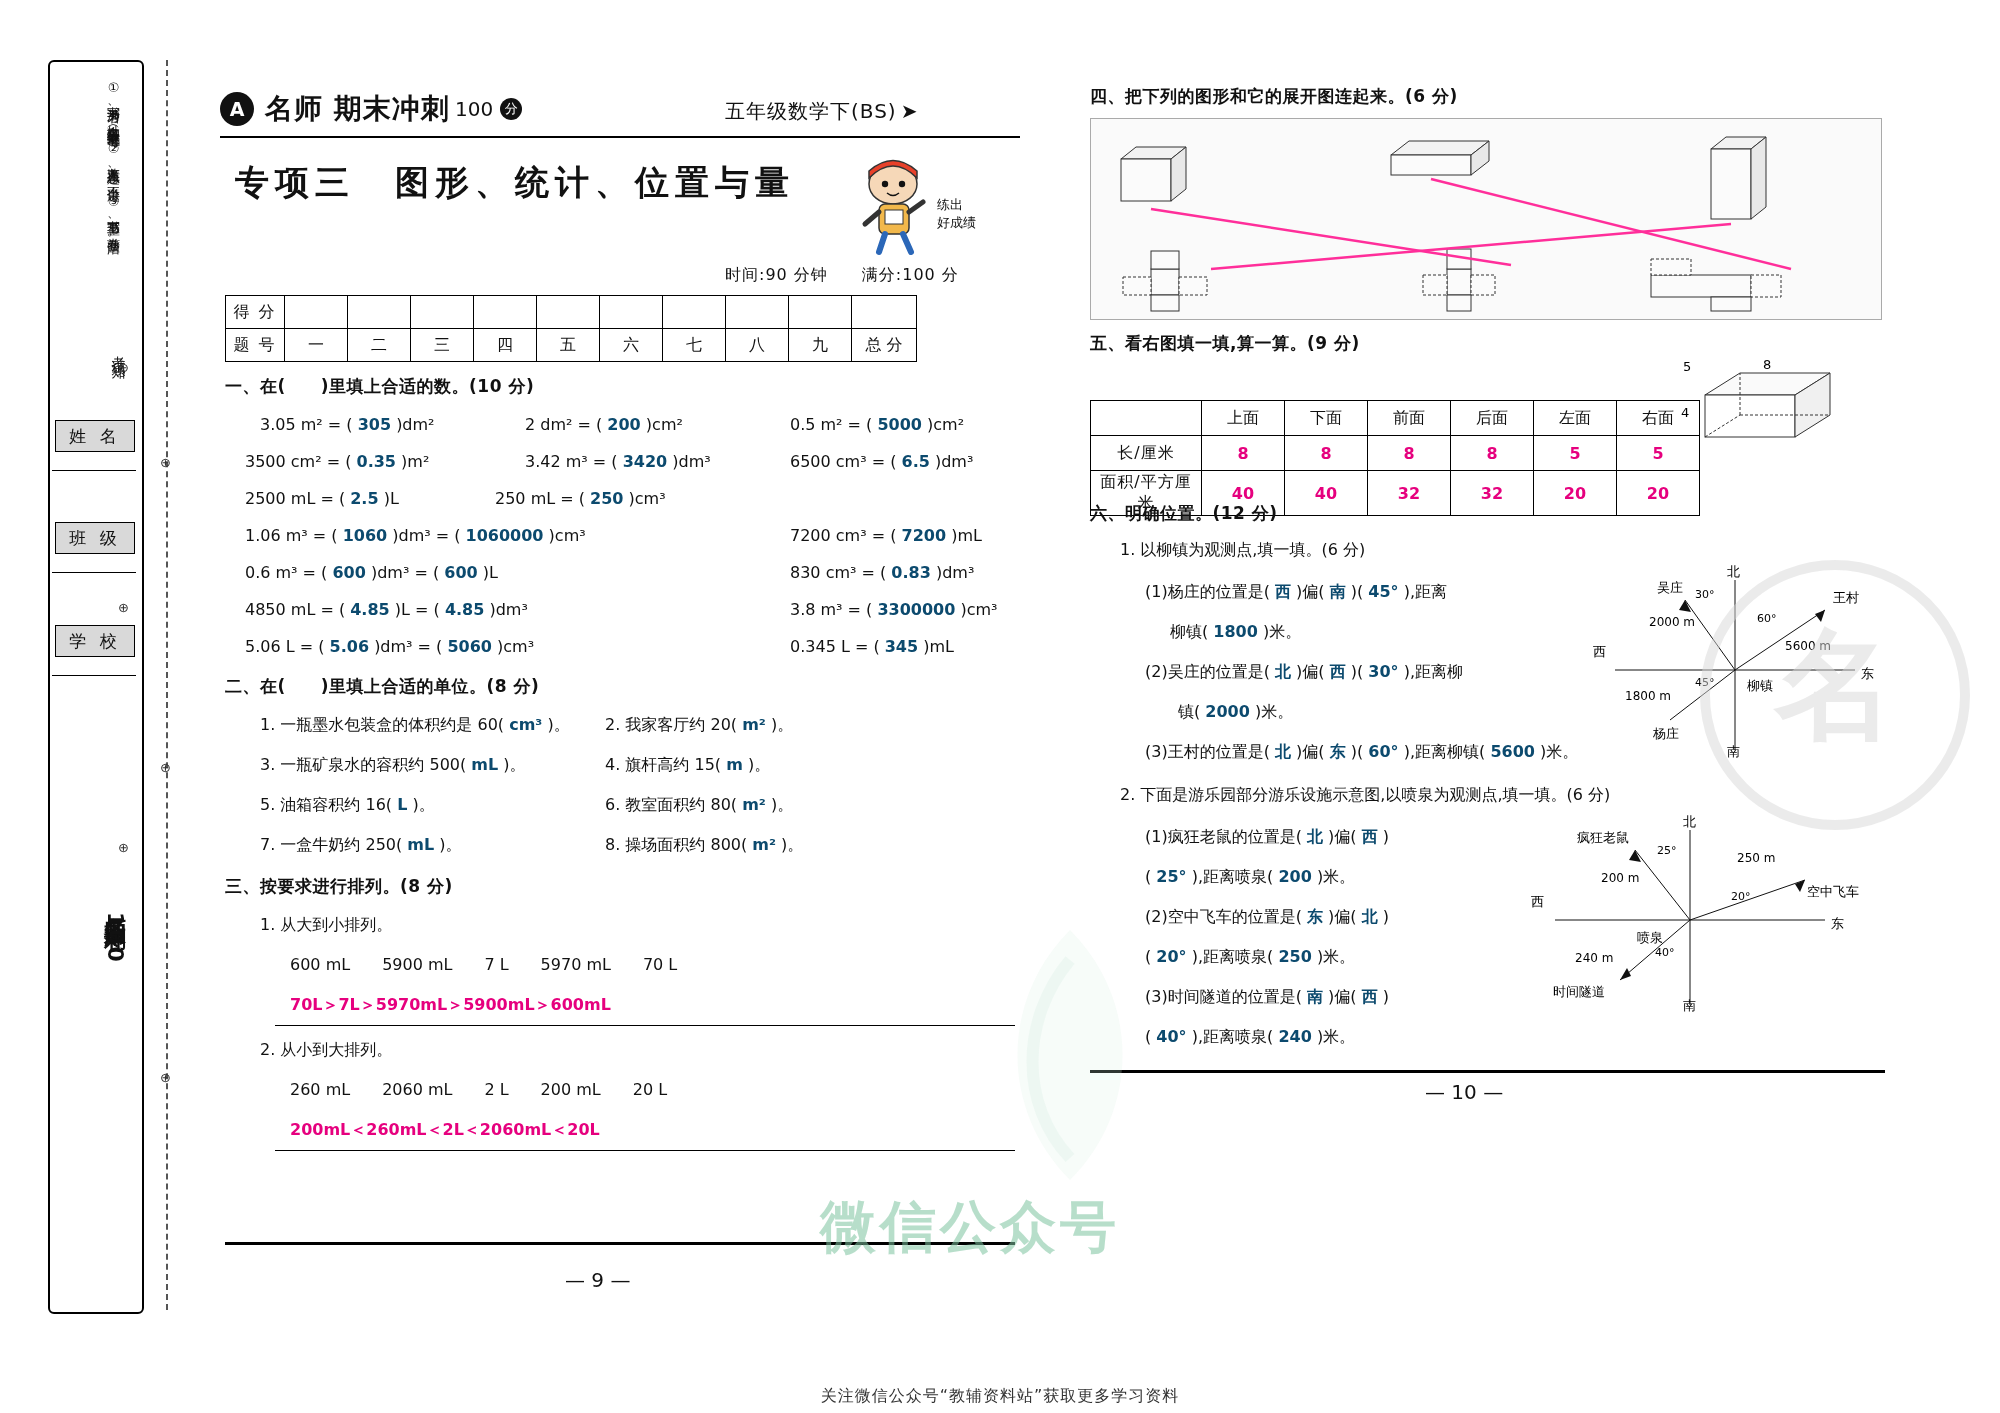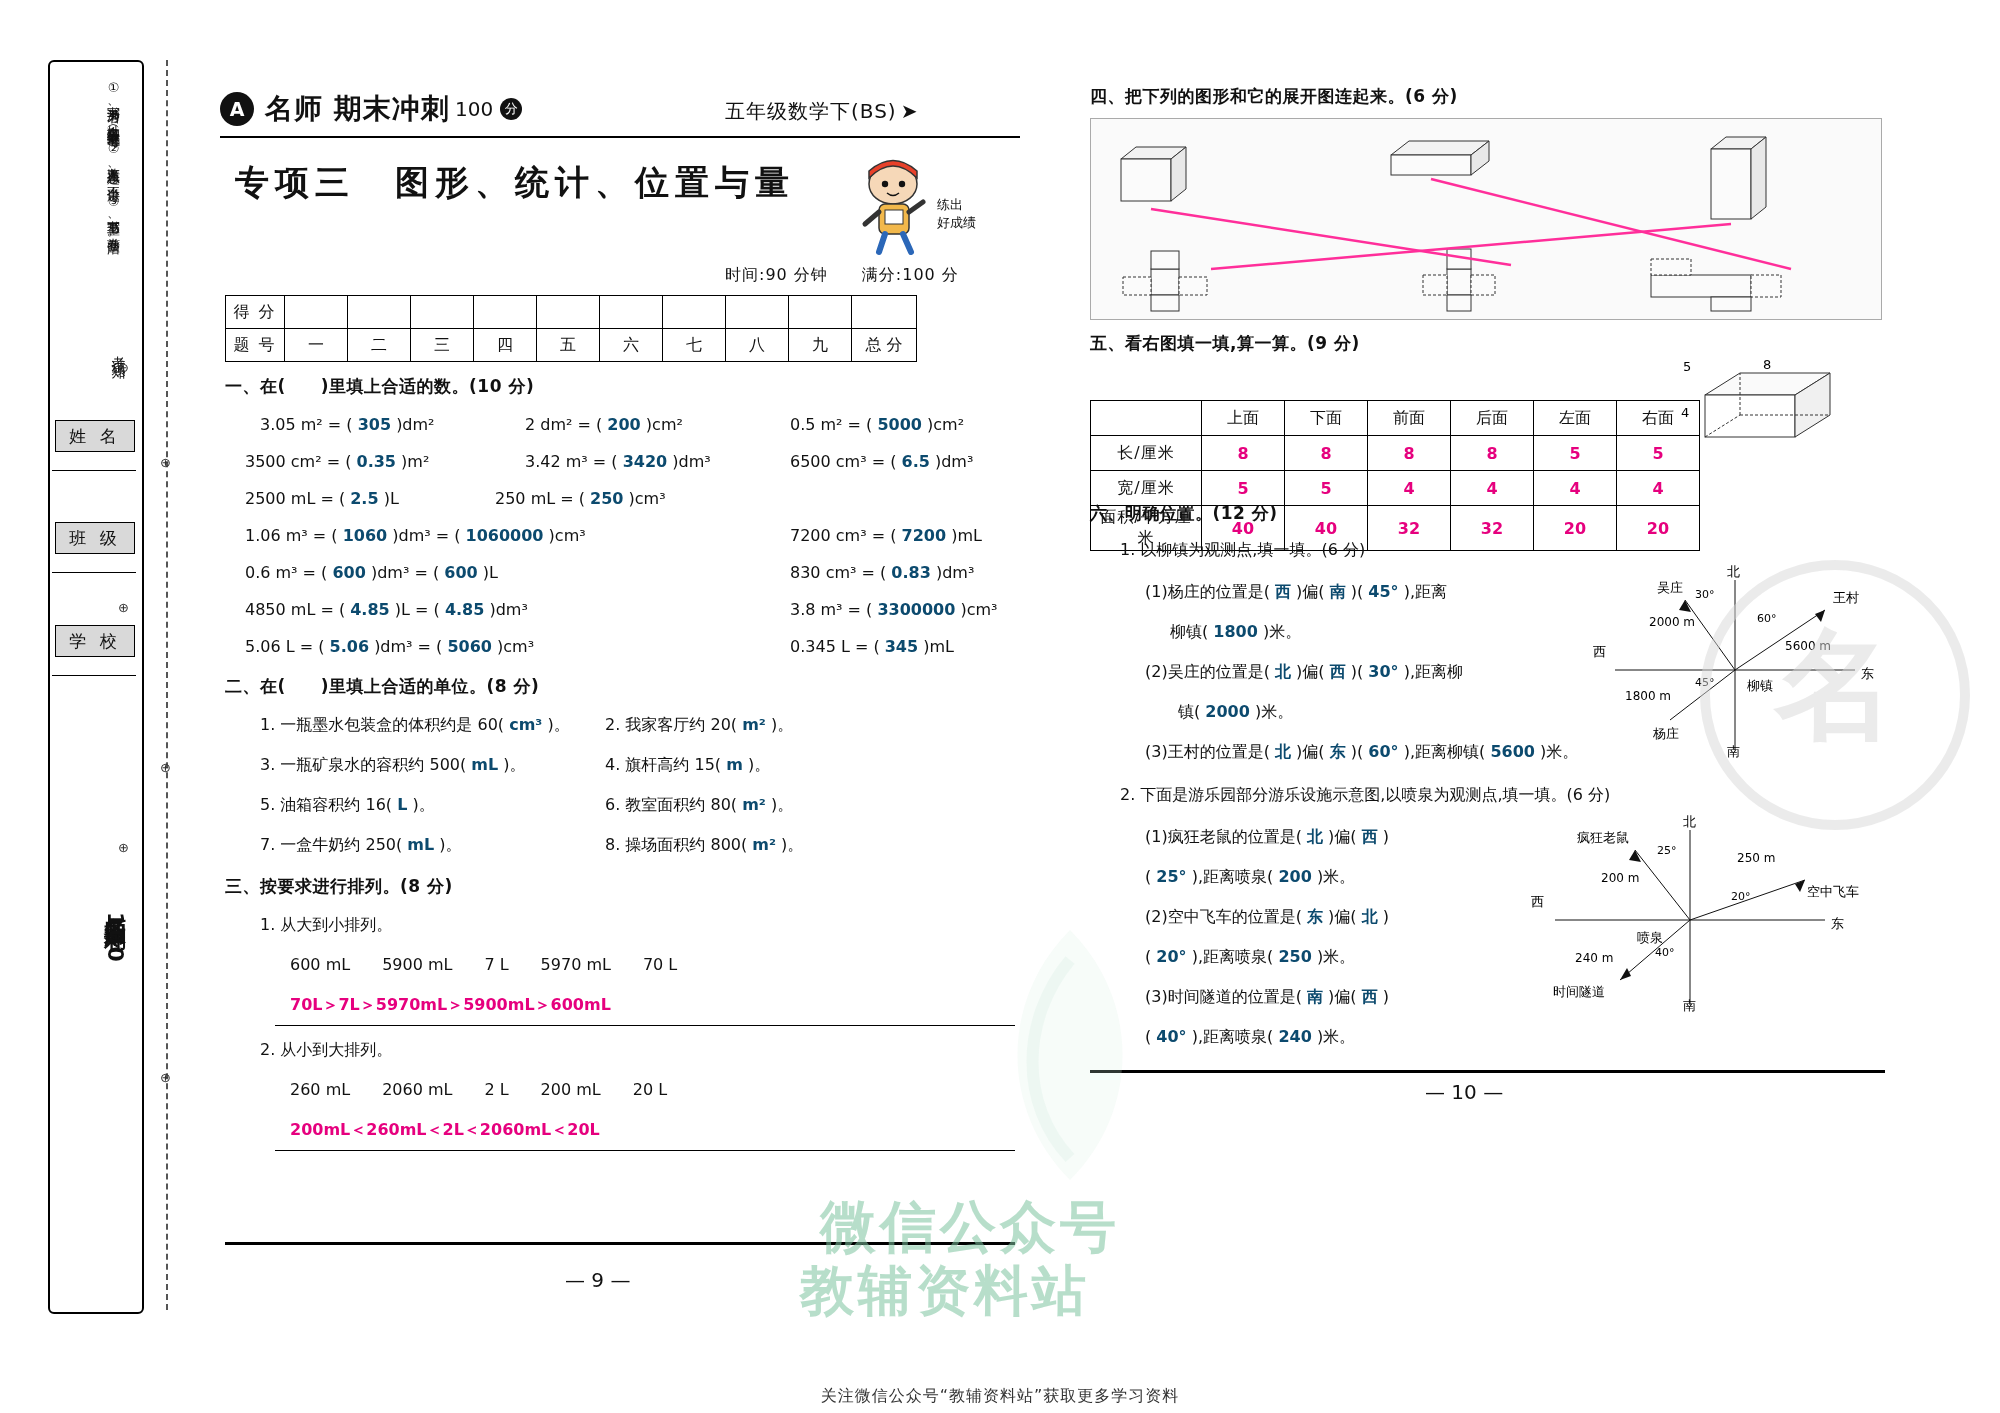--- a/index.html
+++ b/index.html
@@ -466,29 +466,20 @@
         <td class="dcol">右面</td>
       </tr>
       <tr>
         <td class="hcol">长/厘米</td>
         <td class="val">8</td>
         <td class="val">8</td>
         <td class="val">8</td>
         <td class="val">8</td>
         <td class="val">5</td>
         <td class="val">5</td>
-      </tr>
-      <tr>
-        <td class="hcol">宽/厘米</td>
-        <td class="val">5</td>
-        <td class="val">5</td>
-        <td class="val">4</td>
-        <td class="val">4</td>
-        <td class="val">4</td>
-        <td class="val">4</td>
       </tr>
       <tr>
         <td class="hcol">面积/平方厘米</td>
         <td class="val">40</td>
         <td class="val">40</td>
         <td class="val">32</td>
         <td class="val">32</td>
         <td class="val">20</td>
         <td class="val">20</td>
       </tr>
@@ -658,19 +649,18 @@
     <div class="pagenum" style="left:350px;top:1010px;">— 10 —</div>
   </div>
 
   <div class="wm" style="left:880px;top:900px;width:380px;height:330px;">
     <svg width="380" height="330" viewBox="0 0 380 330">
       <path d="M190 30 C120 100 120 210 190 280 C260 210 260 100 190 30 Z" fill="#d9f0e2" opacity="0.8"></path>
       <path d="M190 60 C140 120 140 205 190 258" fill="none" stroke="#bfe4d2" stroke-width="12"></path>
     </svg>
   </div>
   <div class="wm-text">微信公众号</div>
-  <div class="wm-text2">教辅资料站</div>
   <div class="wm-circle">
     <span>名</span>
   </div>
 
   <div class="footer">关注微信公众号“教辅资料站”获取更多学习资料</div>
 </div>
 
 </body></html>

